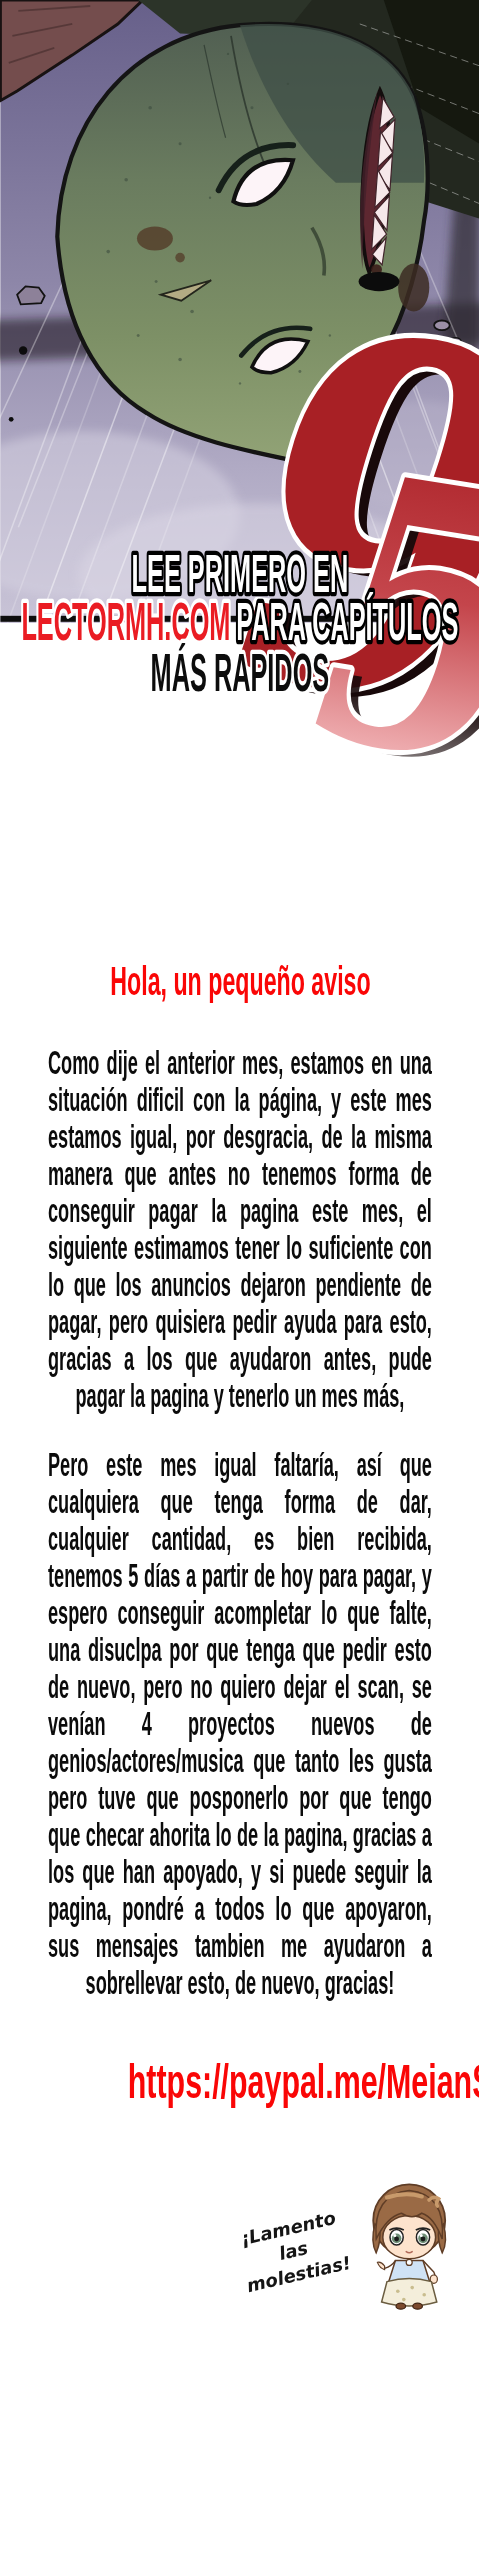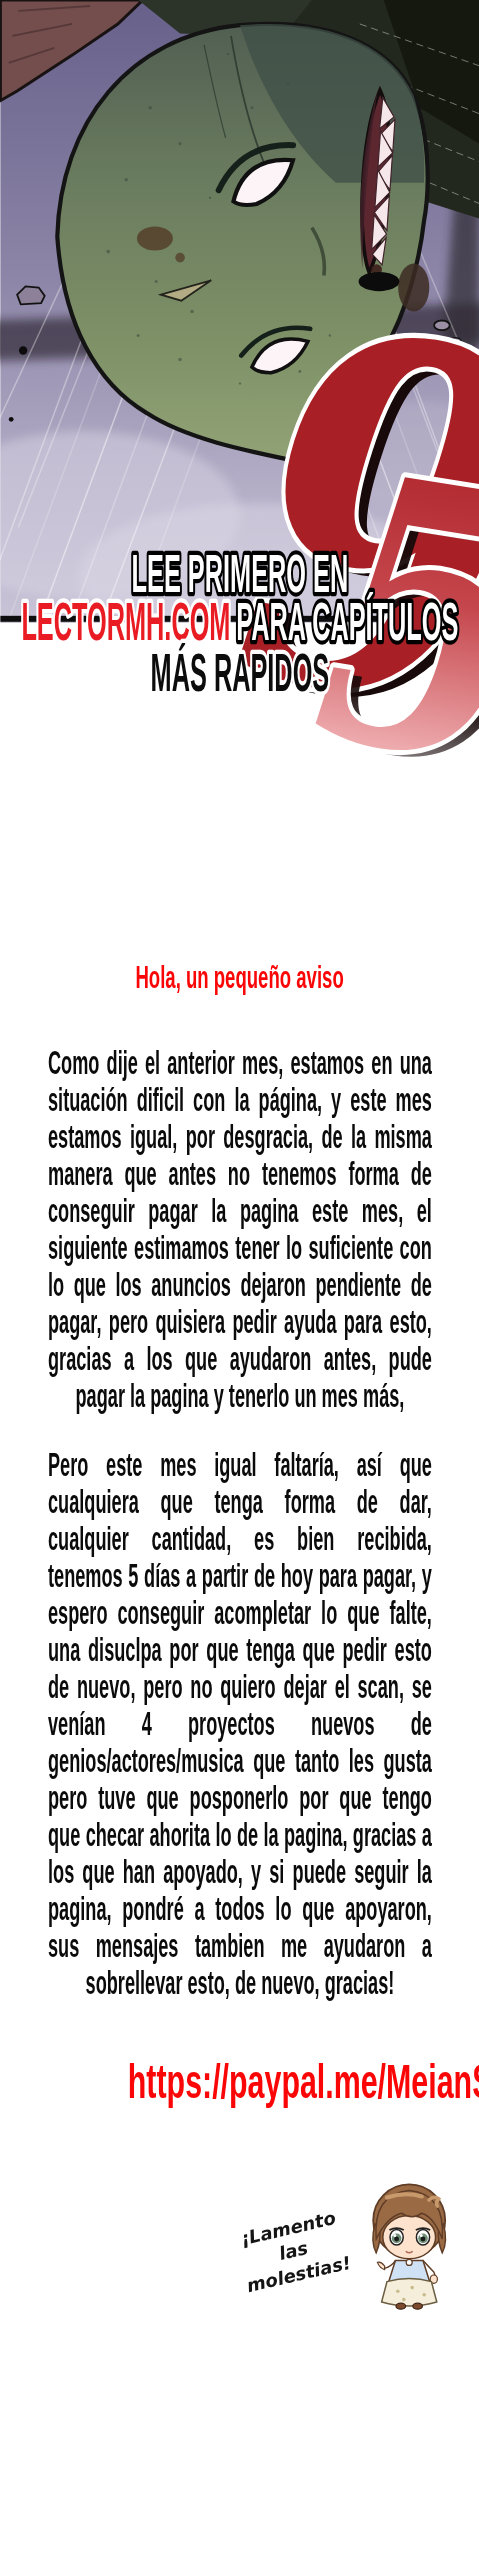--- a/index.html
+++ b/index.html
@@ -11,21 +11,21 @@
   .digit{font-family:"DejaVu Serif",serif;font-weight:bold;font-style:italic;text-anchor:middle;}
   .d9{font-size:800px;}
   .d5{font-size:610px;}
   .d-main{stroke:#ffffff;stroke-width:17;paint-order:stroke;stroke-linejoin:round;}
   .bt{font-family:"Liberation Sans",sans-serif;font-weight:bold;font-size:88px;
       text-anchor:middle;paint-order:stroke;stroke-linejoin:round;}
   .bt-white{fill:#ffffff;stroke:#000000;stroke-width:14;}
   .bt-red{fill:#ea1c23;stroke:#ffffff;stroke-width:14;}
   .bt-black{fill:#0c0c0c;stroke:#ffffff;stroke-width:14;}
   .notice-heading{position:absolute;top:959px;left:0;width:480px;text-align:center;
-      color:#fa0606;font-weight:bold;font-size:32px;z-index:2;}
+      color:#fa0606;font-weight:bold;font-size:40px;z-index:2;}
   .condH{display:inline-block;transform:scaleX(0.58);white-space:nowrap;}
   .body-par{position:absolute;left:48px;width:698px;transform:scaleX(0.55);
       transform-origin:0 0;font-size:33px;line-height:37px;font-weight:bold;color:#0b0b0b;
       text-align:justify;text-align-last:center;z-index:2;}
   #par1{top:1044px;}
   #par2{top:1446px;}
   .donation{position:absolute;top:2053px;left:0;width:480px;text-align:center;
       font-weight:bold;font-size:49px;color:#fa0606;z-index:2;}
   .condL{display:inline-block;transform:scaleX(0.62);white-space:nowrap;}
   .speech{position:absolute;left:235px;top:2216px;width:117px;transform:rotate(-13deg);

